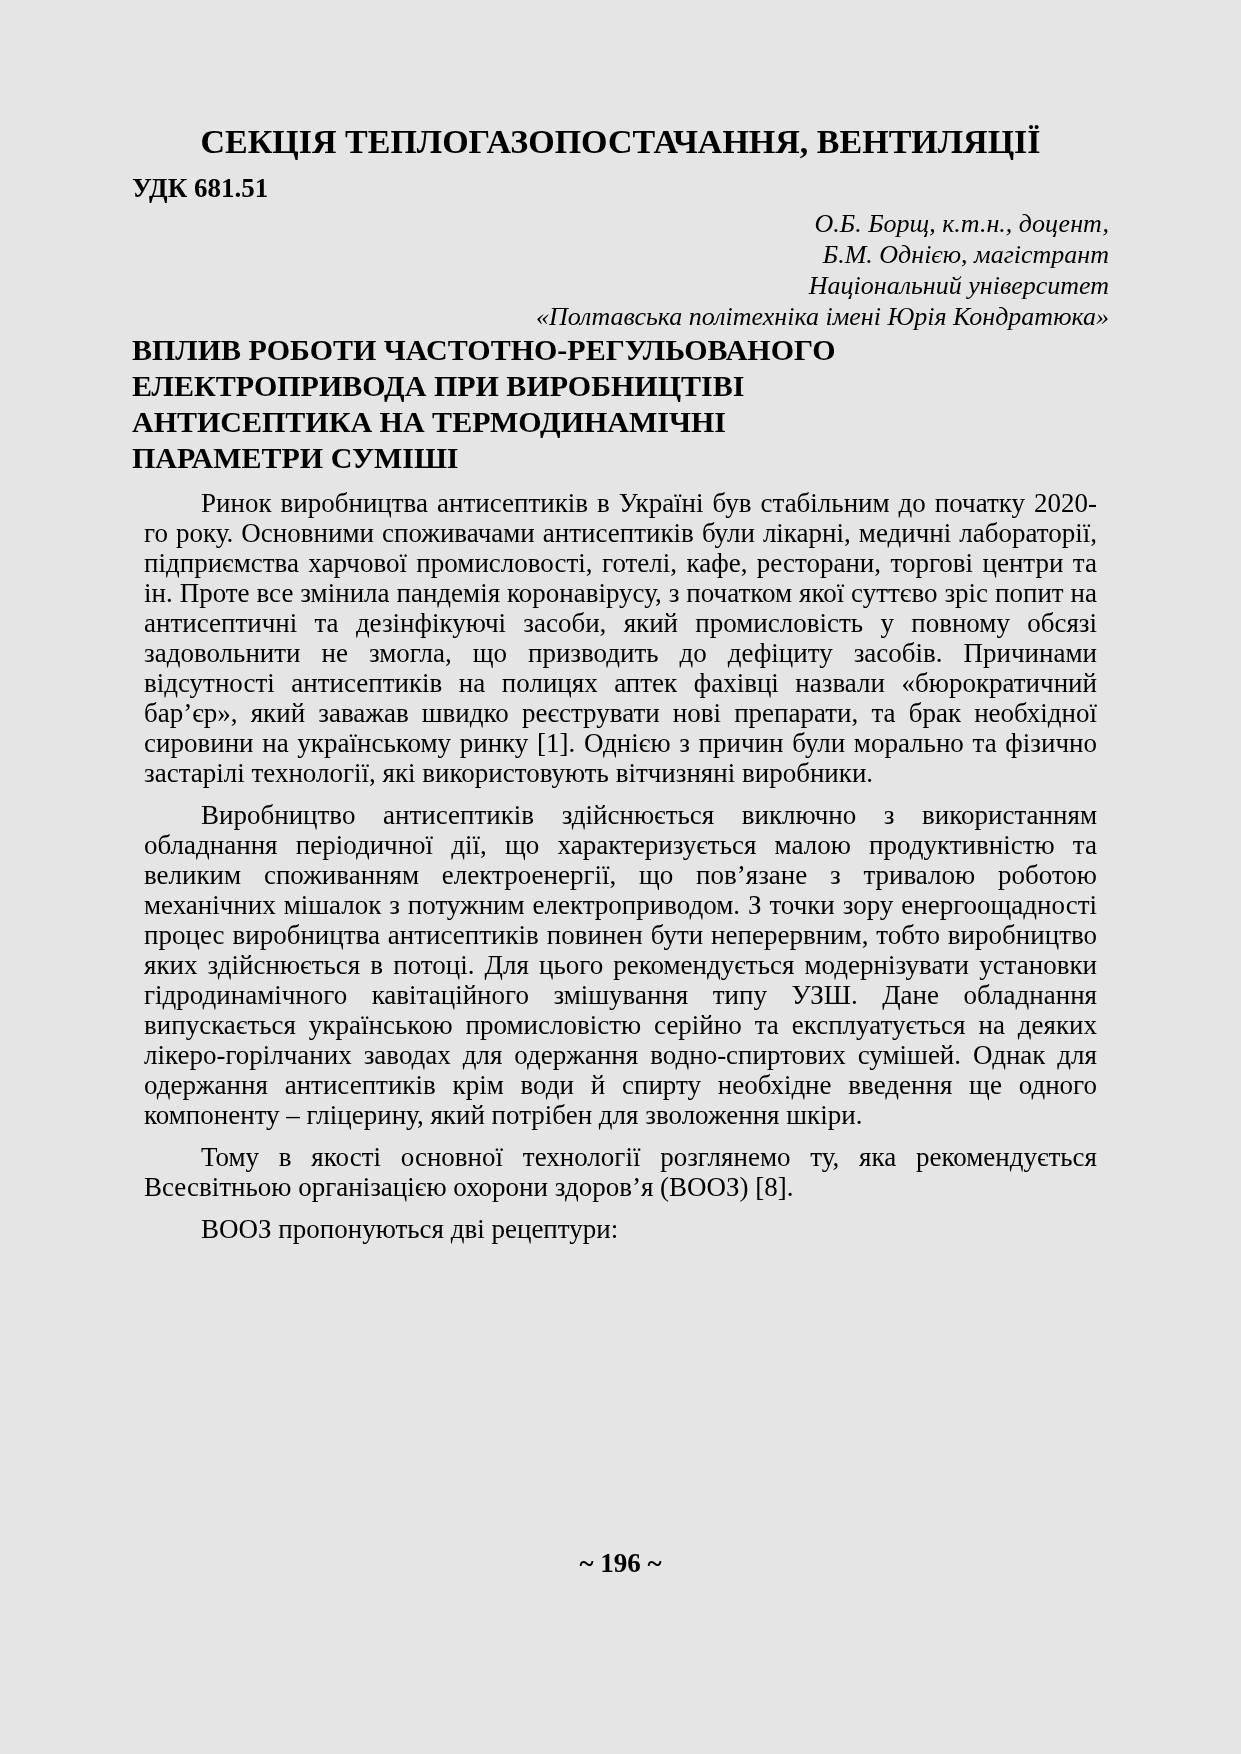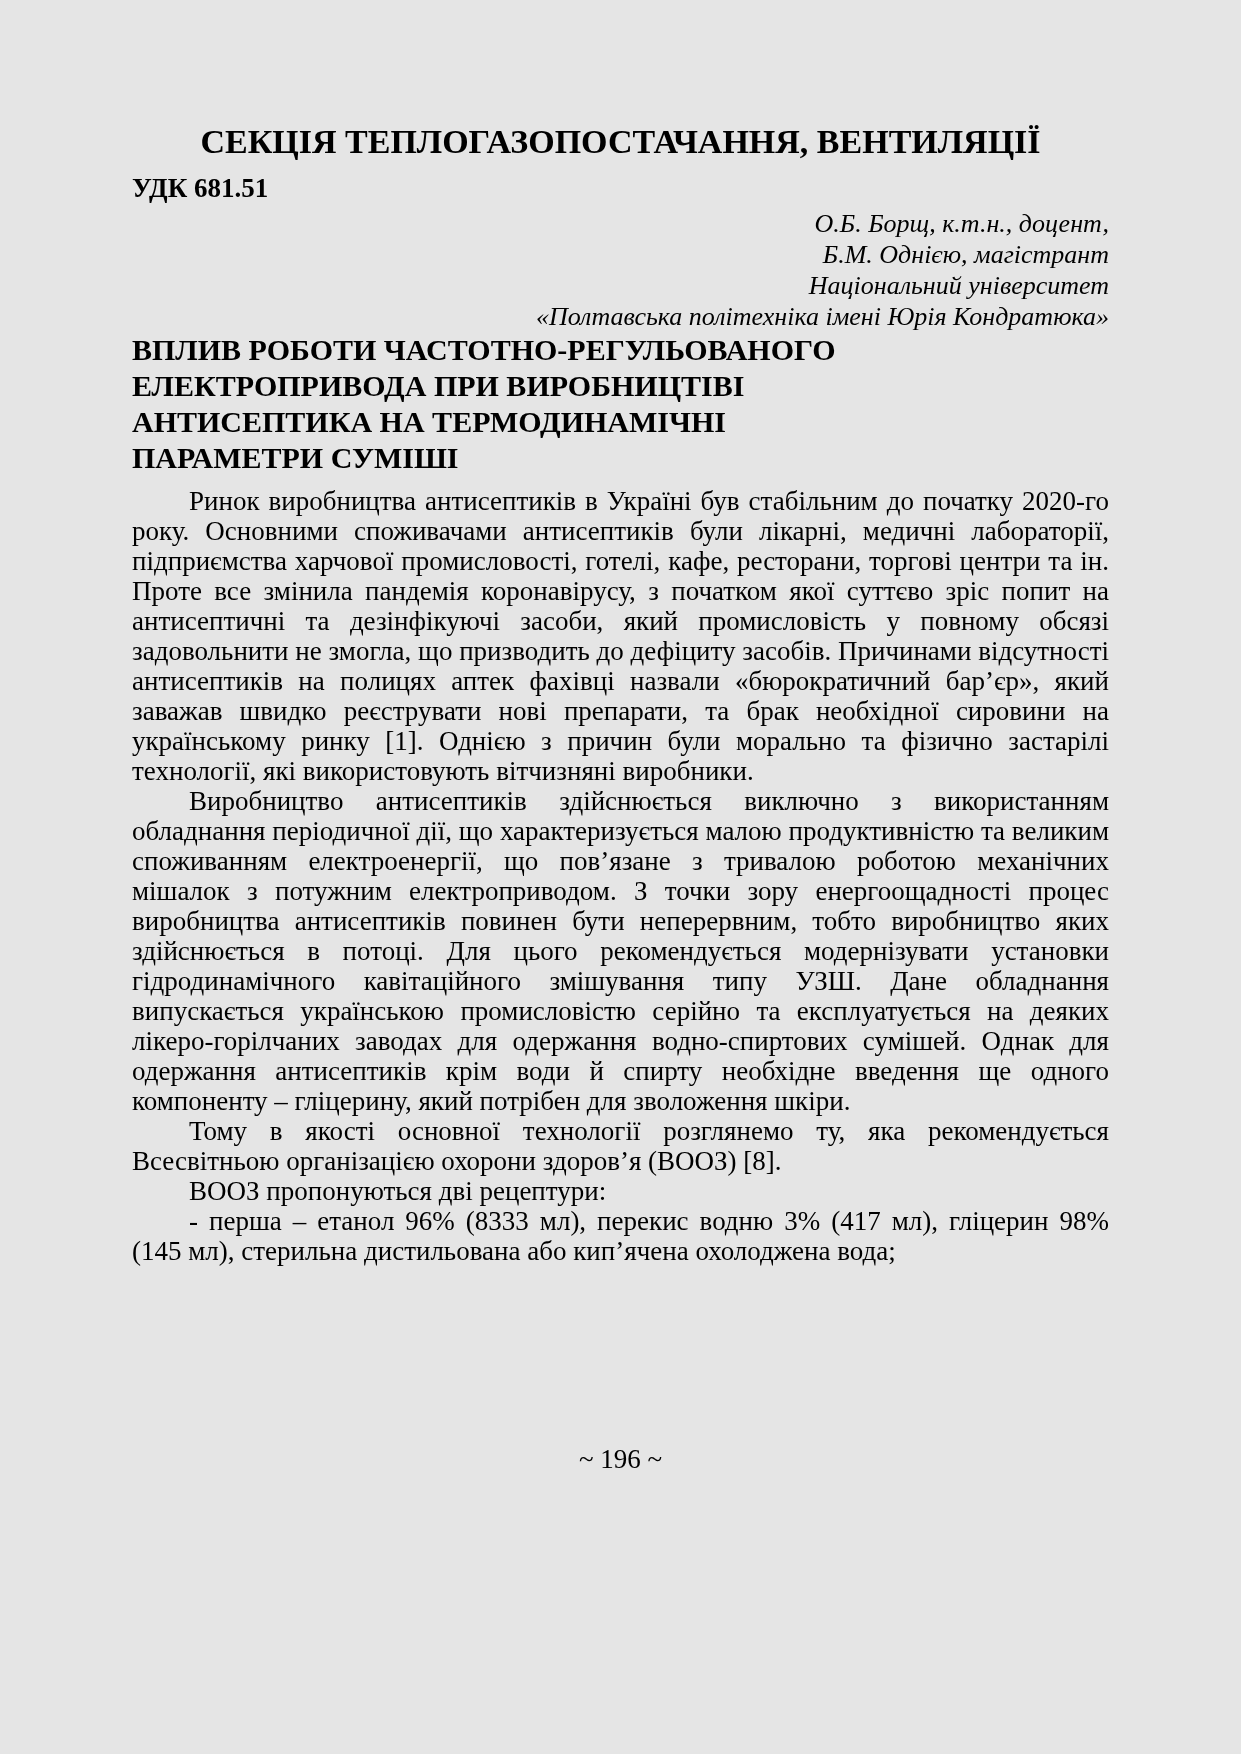--- a/index.html
+++ b/index.html
@@ -45,31 +45,32 @@
     line-height: 36px;
     text-align: left;
   }
   .article-body {
     margin-top: 10px;
     font-size: 27px;
     line-height: 30px;
     text-align: justify;
   }
   .article-body p {
-    margin: 0;
+    margin: 12px;
     text-indent: 57px;
   }
   .page-number {
     position: absolute;
-    top: 1444px;
+    top: 1548px;
     left: 0;
     width: 100%;
     text-align: center;
     font-size: 27px;
     line-height: 30px;
+    font-weight: bold;
   }
 </style>
 </head>
 <body>
 
 <div class="page">
 
   <h1 class="section-title">
     <span class="line">СЕКЦІЯ ТЕПЛОГАЗОПОСТАЧАННЯ, ВЕНТИЛЯЦІЇ</span>
   </h1>
@@ -88,18 +89,17 @@
     <span class="line">ЕЛЕКТРОПРИВОДА ПРИ ВИРОБНИЦТІВІ</span>
     <span class="line">АНТИСЕПТИКА НА ТЕРМОДИНАМІЧНІ</span>
     <span class="line">ПАРАМЕТРИ СУМІШІ</span>
   </h2>
 
   <div class="article-body">
     <p>Ринок виробництва антисептиків в Україні був стабільним до початку 2020-го року. Основними споживачами антисептиків були лікарні, медичні лабораторії, підприємства харчової промисловості, готелі, кафе, ресторани, торгові центри та ін. Проте все змінила пандемія коронавірусу, з початком якої суттєво зріс попит на антисептичні та дезінфікуючі засоби, який промисловість у повному обсязі задовольнити не змогла, що призводить до дефіциту засобів. Причинами відсутності антисептиків на полицях аптек фахівці назвали «бюрократичний бар’єр», який заважав швидко реєструвати нові препарати, та брак необхідної сировини на українському ринку [1]. Однією з причин були морально та фізично застарілі технології, які використовують вітчизняні виробники.</p>
     <p>Виробництво антисептиків здійснюється виключно з використанням обладнання періодичної дії, що характеризується малою продуктивністю та великим споживанням електроенергії, що пов’язане з тривалою роботою механічних мішалок з потужним електроприводом. З точки зору енергоощадності процес виробництва антисептиків повинен бути неперервним, тобто виробництво яких здійснюється в потоці. Для цього рекомендується модернізувати установки гідродинамічного кавітаційного змішування типу УЗШ. Дане обладнання випускається українською промисловістю серійно та експлуатується на деяких лікеро-горілчаних заводах для одержання водно-спиртових сумішей. Однак для одержання антисептиків крім води й спирту необхідне введення ще одного компоненту – гліцерину, який потрібен для зволоження шкіри.</p>
     <p>Тому в якості основної технології розглянемо ту, яка рекомендується Всесвітньою організацією охорони здоров’я (ВООЗ) [8].</p>
     <p>ВООЗ пропонуються дві рецептури:</p>
-    <p>- перша – етанол 96% (8333 мл), перекис водню 3% (417 мл), гліцерин 98% (145 мл), стерильна дистильована або кип’ячена охолоджена вода;</p>
   </div>
 
   <div class="page-number">~ 196 ~</div>
 
 </div>
 
 </body></html>

